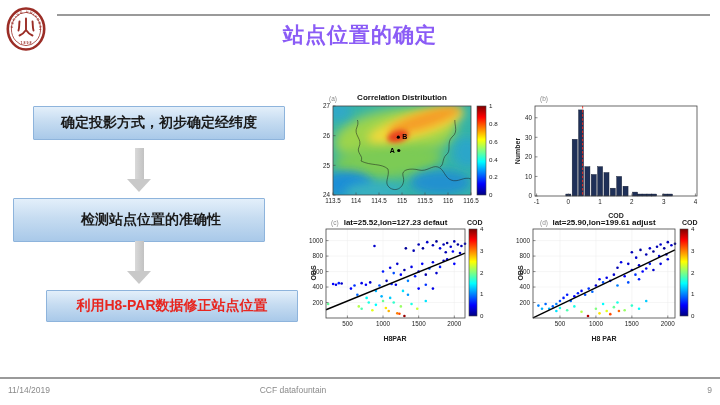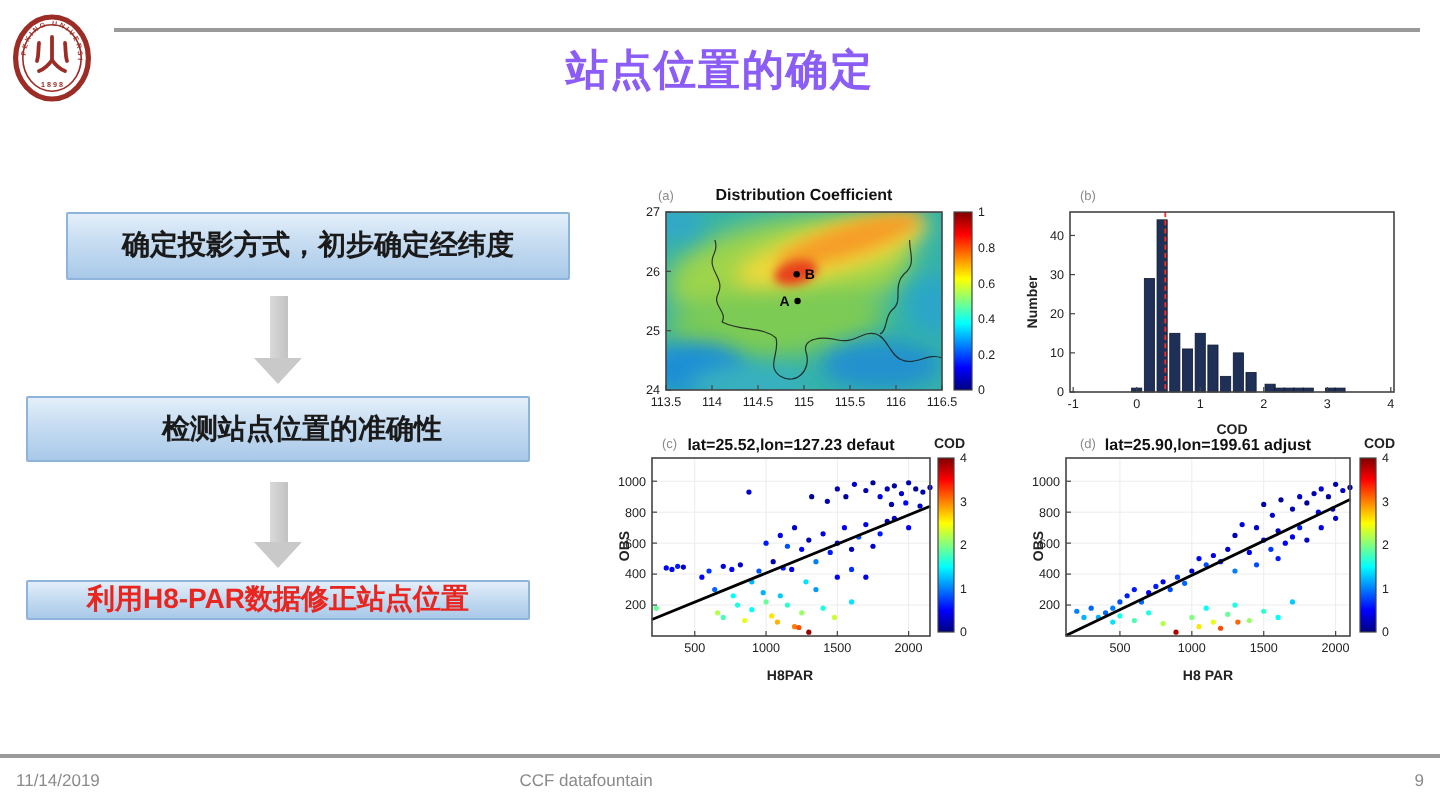--- a/index.html
+++ b/index.html
@@ -57,30 +57,30 @@
     </g>
   </svg>
   <div class="top-line"></div>
   <h1 class="slide-title" style="margin:0">站点位置的确定</h1>
 
   <div class="fc-box" style="top: 106px; height: 34px; color: rgb(26, 26, 26); margin-left: 20px;">确定投影方式，初步确定经纬度</div>
   <div class="fc-arrow" style="left:127px;top:148px">
     <div class="shaft" style="height:31px"></div>
       <div class="head"></div>
   </div>
-  <div class="fc-box" style="top: 198px; height: 33px; color: rgb(26, 26, 26); padding-left: 24px;">检测站点位置的准确性</div>
+  <div class="fc-box" style="top: 198px; height: 44px; color: rgb(26, 26, 26); padding-left: 24px;">检测站点位置的准确性</div>
   <div class="fc-arrow" style="left:127px;top:241px">
     <div class="shaft" style="height:30px"></div>
       <div class="head"></div>
   </div>
-  <div class="fc-box" style="top: 290px; height: 20px; color: rgb(232, 37, 31);">利用H8-PAR数据修正站点位置</div>
+  <div class="fc-box" style="top: 290px; height: 32px; color: rgb(232, 37, 31); margin-left: 33px;">利用H8-PAR数据修正站点位置</div>
 
   <div class="plot" style="left:318px;top:92px;width:196px;height:128px">
     <span class="letter" style="left:11px;top:3px">(a)</span>
-    <div class="ptitle" style="left:15px;top:1px;width:138px">Distribution Coefficient</div>
+    <div class="ptitle" style="left:15px;top:1px;width:138px">Correlation Distribution</div>
     <svg width="196" height="128">
         <defs>
           <clipPath id="clip-a">
             <rect x="15" y="14" width="138" height="89"></rect>
           </clipPath>
           <filter id="bl0" x="-80%" y="-80%" width="260%" height="260%">
             <feGaussianBlur stdDeviation="6"></feGaussianBlur>
           </filter>
           <filter id="bl1" x="-80%" y="-80%" width="260%" height="260%">
             <feGaussianBlur stdDeviation="6"></feGaussianBlur>

